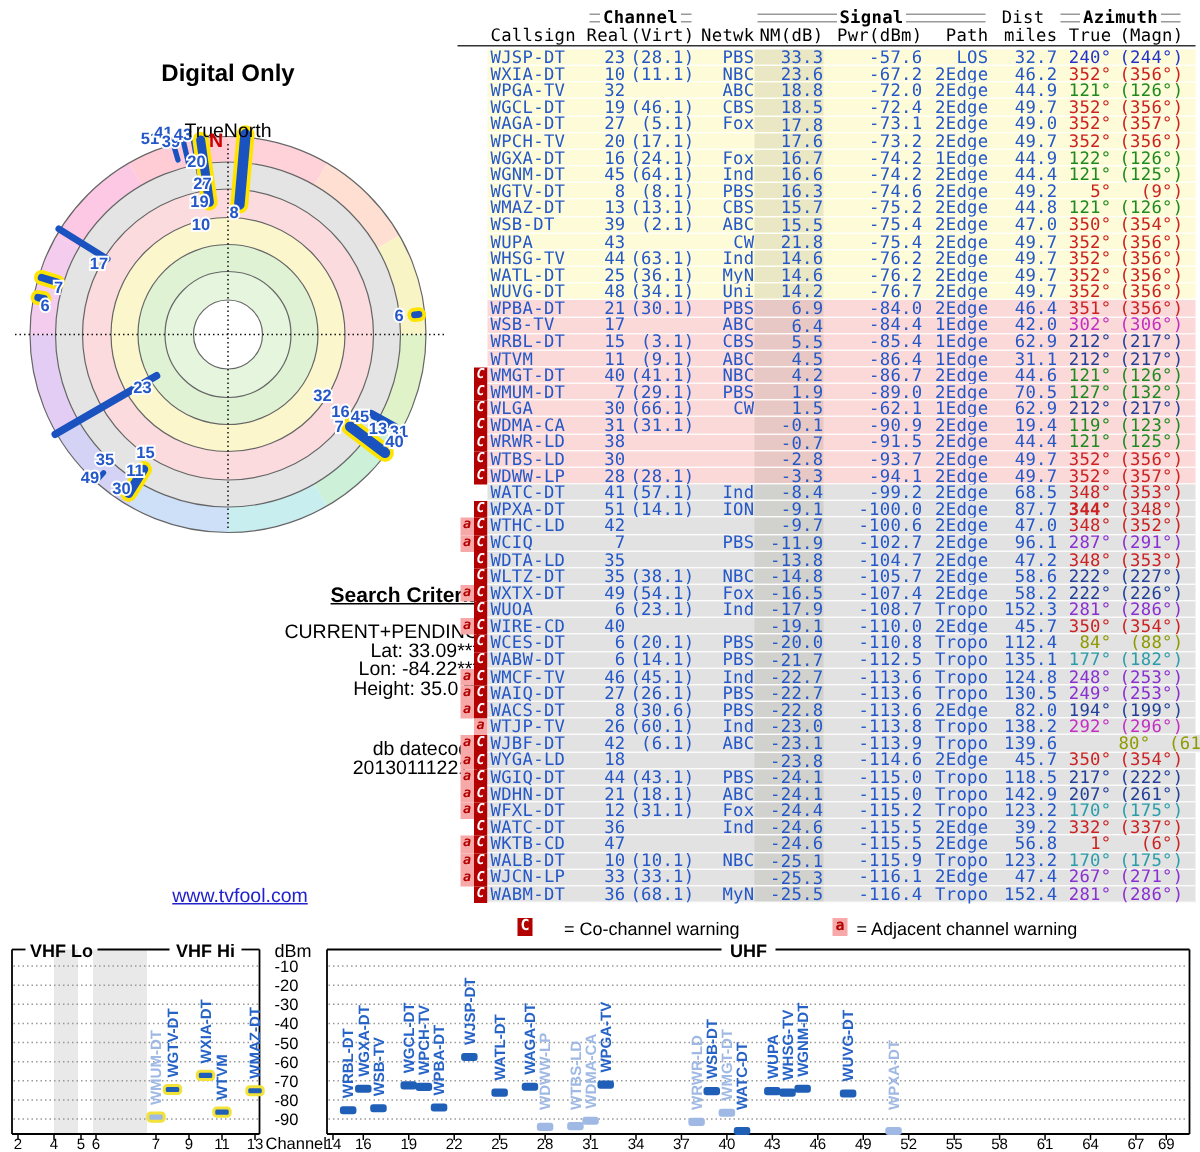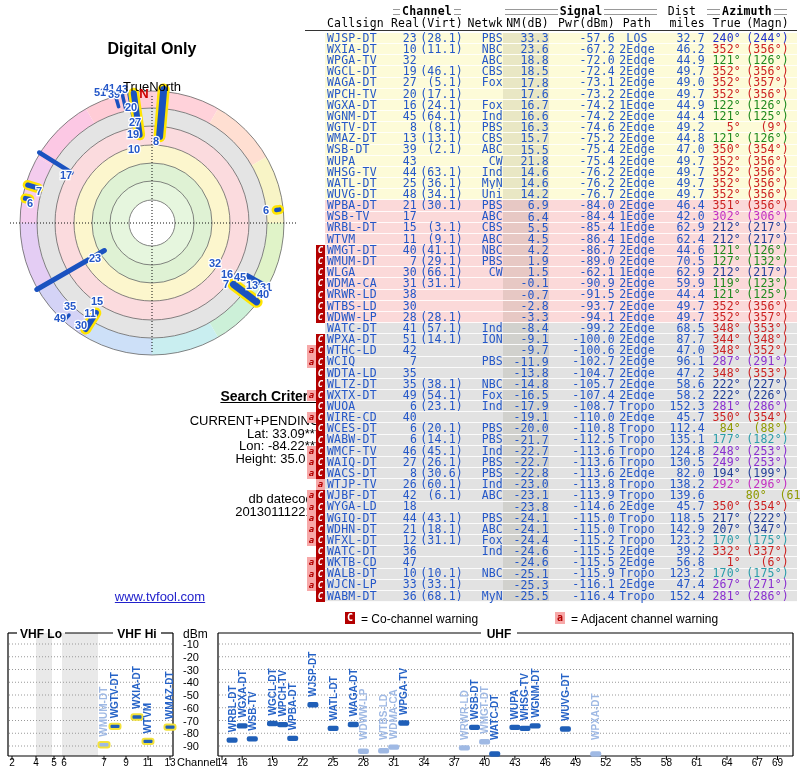--- a/index.html
+++ b/index.html
@@ -22,21 +22,21 @@
   .hrow2{display:flex;height:13px;line-height:12px;border-bottom:1px solid #333;}
   .grp{display:flex;align-items:center;text-align:center;}
   .gdash{flex:1;height:4px;border-top:1px solid #999;border-bottom:1px solid #999;margin:0 2px;}
   .cw{width:20px;flex:none;}
   .cc{width:64px;flex:none;padding-left:2px;}
   .cr{width:26px;flex:none;text-align:right;}
   .cv{width:46px;flex:none;text-align:right;}
   .cn{width:40px;flex:none;text-align:right;}
   .cnm{width:46px;flex:none;text-align:right;}
   .cp{width:66px;flex:none;text-align:right;}
-  .cpa{width:44px;flex:none;text-align:center;}
+  .cpa{width:44px;flex:none;text-align:right;}
   .cm{width:46px;flex:none;text-align:right;}
   .ct{width:36px;flex:none;text-align:right;}
   .cmg{width:48px;flex:none;text-align:right;}
   #rows{margin-top:2px;}
   .trow{display:flex;height:11.17px;line-height:10.5px;align-items:center;}
   .bandwrap{display:flex;flex:1;height:100%;align-items:center;
             border-bottom:1px solid rgba(255,255,255,0.85);box-sizing:border-box;}
   .band-y .bandwrap{background:#fdfbd8;}
   .band-p .bandwrap{background:#fbd9d9;}
   .band-g .bandwrap{background:#e2e2e2;}
@@ -45,21 +45,21 @@
   .warncell{width:20px;flex:none;display:flex;justify-content:flex-end;height:100%;}
   .wa,.wc{display:inline-block;width:9px;height:100%;font-size:9px;line-height:11px;
           text-align:center;font-weight:bold;}
   .wc{background:#b30000;color:#fff;}
   .wa{background:#f7a8a8;color:#b30000;}
   
   #legend{position:absolute;top:611px;left:0;width:800px;height:16px;font-size:12px;color:#000;}
   .legbox{position:absolute;top:1px;width:10px;height:12px;text-align:center;font-size:10px;
           font-weight:bold;font-family:"DejaVu Sans Mono",monospace;line-height:12px;}
   #leg-co-box{left:345px;background:#b30000;color:#fff;}
-  #leg-co-text{position:absolute;left:361px;top:1px;}
+  #leg-co-text{position:absolute;left:376px;top:1px;}
   #leg-adj-box{left:555px;background:#f7a8a8;color:#b30000;}
   #leg-adj-text{position:absolute;left:571px;top:1px;}
   #charts-svg{position:absolute;left:0;top:608px;}
 </style>
 </head>
 <body>
 
 <div id="page">
 
   <svg id="radar-svg" width="320" height="372">
@@ -466,21 +466,21 @@
         <div class="trow band-p">
           <span class="warncell"></span>
           <div class="bandwrap">
             <span class="cc">WTVM</span>
             <span class="cr">11</span>
             <span class="cv">(9.1)</span>
             <span class="cn">ABC</span>
             <span class="cnm">4.5</span>
             <span class="cp">-86.4</span>
             <span class="cpa">1Edge</span>
-            <span class="cm">62.4</span>
+            <span class="cm">31.1</span>
             <span class="ct" style="color: rgb(35, 64, 153);">212°</span>
             <span class="cmg" style="color: rgb(35, 64, 153);">(217°)</span>
           </div>
         </div>
         <div class="trow band-p">
           <span class="warncell">
             <i class="wc">C</i>
           </span>
           <div class="bandwrap">
             <span class="cc">WMGT-DT</span>
@@ -534,21 +534,21 @@
             <i class="wc">C</i>
           </span>
           <div class="bandwrap">
             <span class="cc">WDMA-CA</span>
             <span class="cr">31</span>
             <span class="cv">(31.1)</span>
             <span class="cn"></span>
             <span class="cnm">-0.1</span>
             <span class="cp">-90.9</span>
             <span class="cpa">2Edge</span>
-            <span class="cm">59.9</span>
+            <span class="cm">19.4</span>
             <span class="ct" style="color: rgb(31, 138, 31);">119°</span>
             <span class="cmg" style="color: rgb(31, 138, 31);">(123°)</span>
           </div>
         </div>
         <div class="trow band-p">
           <span class="warncell">
             <i class="wc">C</i>
           </span>
           <div class="bandwrap">
             <span class="cc">WRWR-LD</span>
@@ -618,21 +618,21 @@
           </span>
           <div class="bandwrap">
             <span class="cc">WPXA-DT</span>
             <span class="cr">51</span>
             <span class="cv">(14.1)</span>
             <span class="cn">ION</span>
             <span class="cnm">-9.1</span>
             <span class="cp">-100.0</span>
             <span class="cpa">2Edge</span>
             <span class="cm">87.7</span>
-            <span class="ct" style="color: rgb(204, 34, 34);">344°</span>
+            <span class="ct" style="color: rgb(204, 34, 34); font-weight: bold;">344°</span>
             <span class="cmg" style="color: rgb(204, 34, 34);">(348°)</span>
           </div>
         </div>
         <div class="trow band-g">
           <span class="warncell">
             <i class="wa">a</i>
             <i class="wc">C</i>
           </span>
           <div class="bandwrap">
             <span class="cc">WTHC-LD</span>
@@ -919,21 +919,21 @@
           <div class="bandwrap">
             <span class="cc">WDHN-DT</span>
             <span class="cr">21</span>
             <span class="cv">(18.1)</span>
             <span class="cn">ABC</span>
             <span class="cnm">-24.1</span>
             <span class="cp">-115.0</span>
             <span class="cpa">Tropo</span>
             <span class="cm">142.9</span>
             <span class="ct" style="color: rgb(35, 64, 153);">207°</span>
-            <span class="cmg" style="color: rgb(35, 64, 153);">(347°)</span>
+            <span class="cmg" style="color: rgb(35, 64, 153);">(261°)</span>
           </div>
         </div>
         <div class="trow band-g">
           <span class="warncell">
             <i class="wa">a</i>
             <i class="wc">C</i>
           </span>
           <div class="bandwrap">
             <span class="cc">WFXL-DT</span>
             <span class="cr">12</span>

